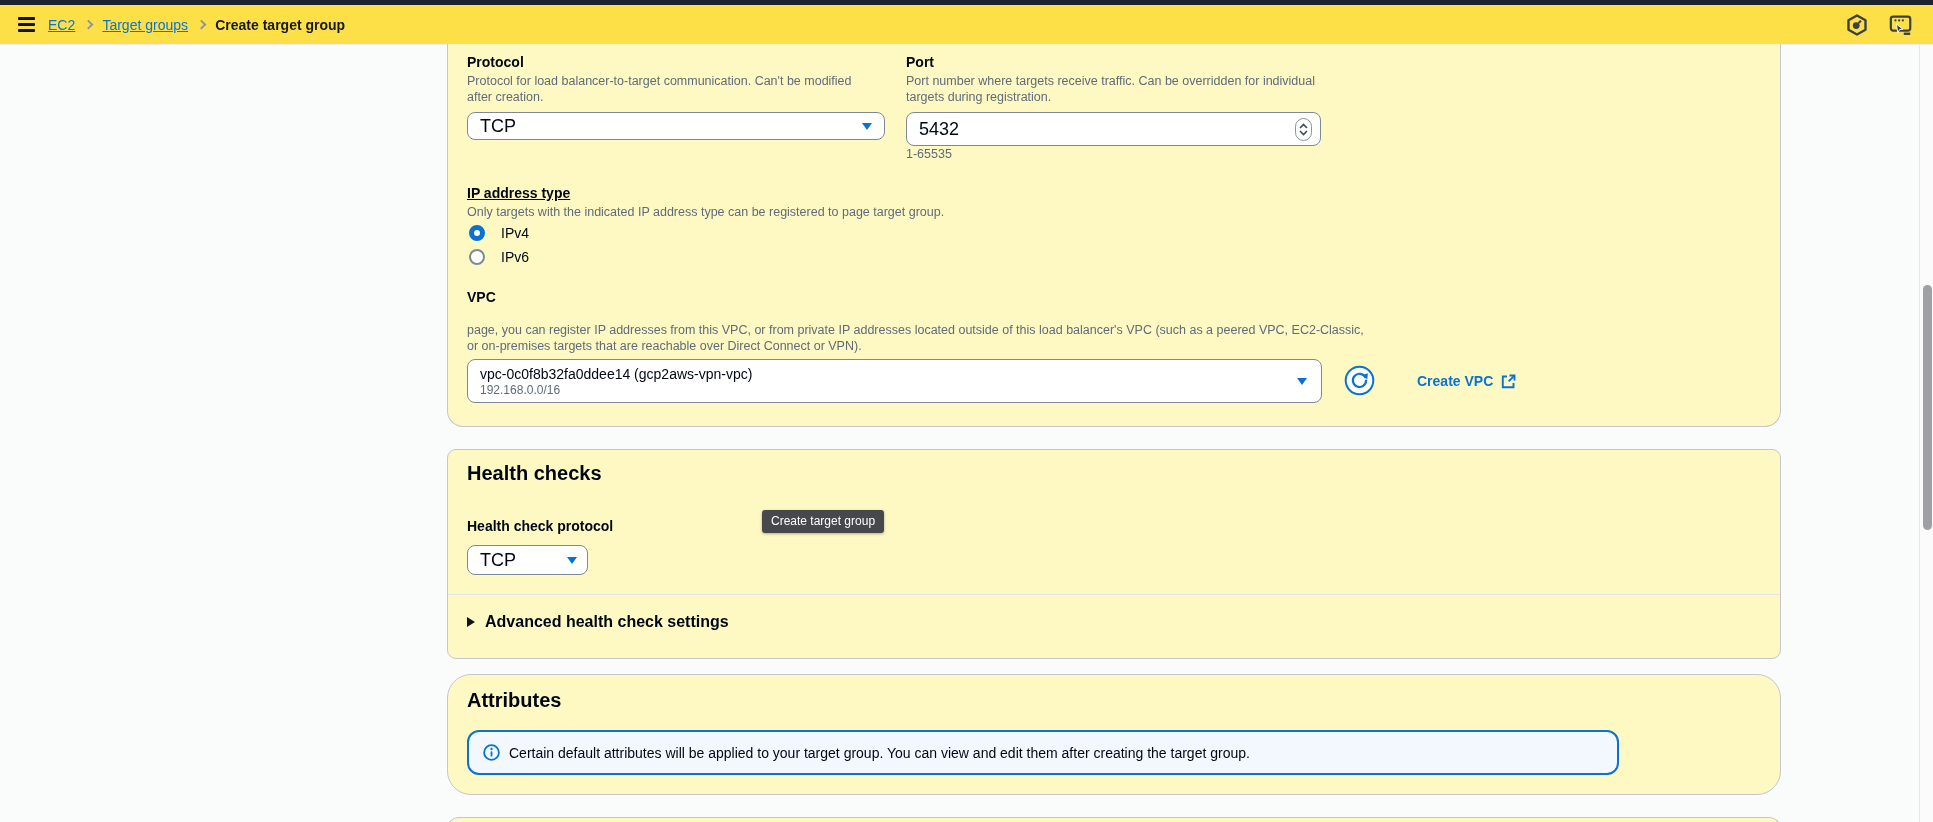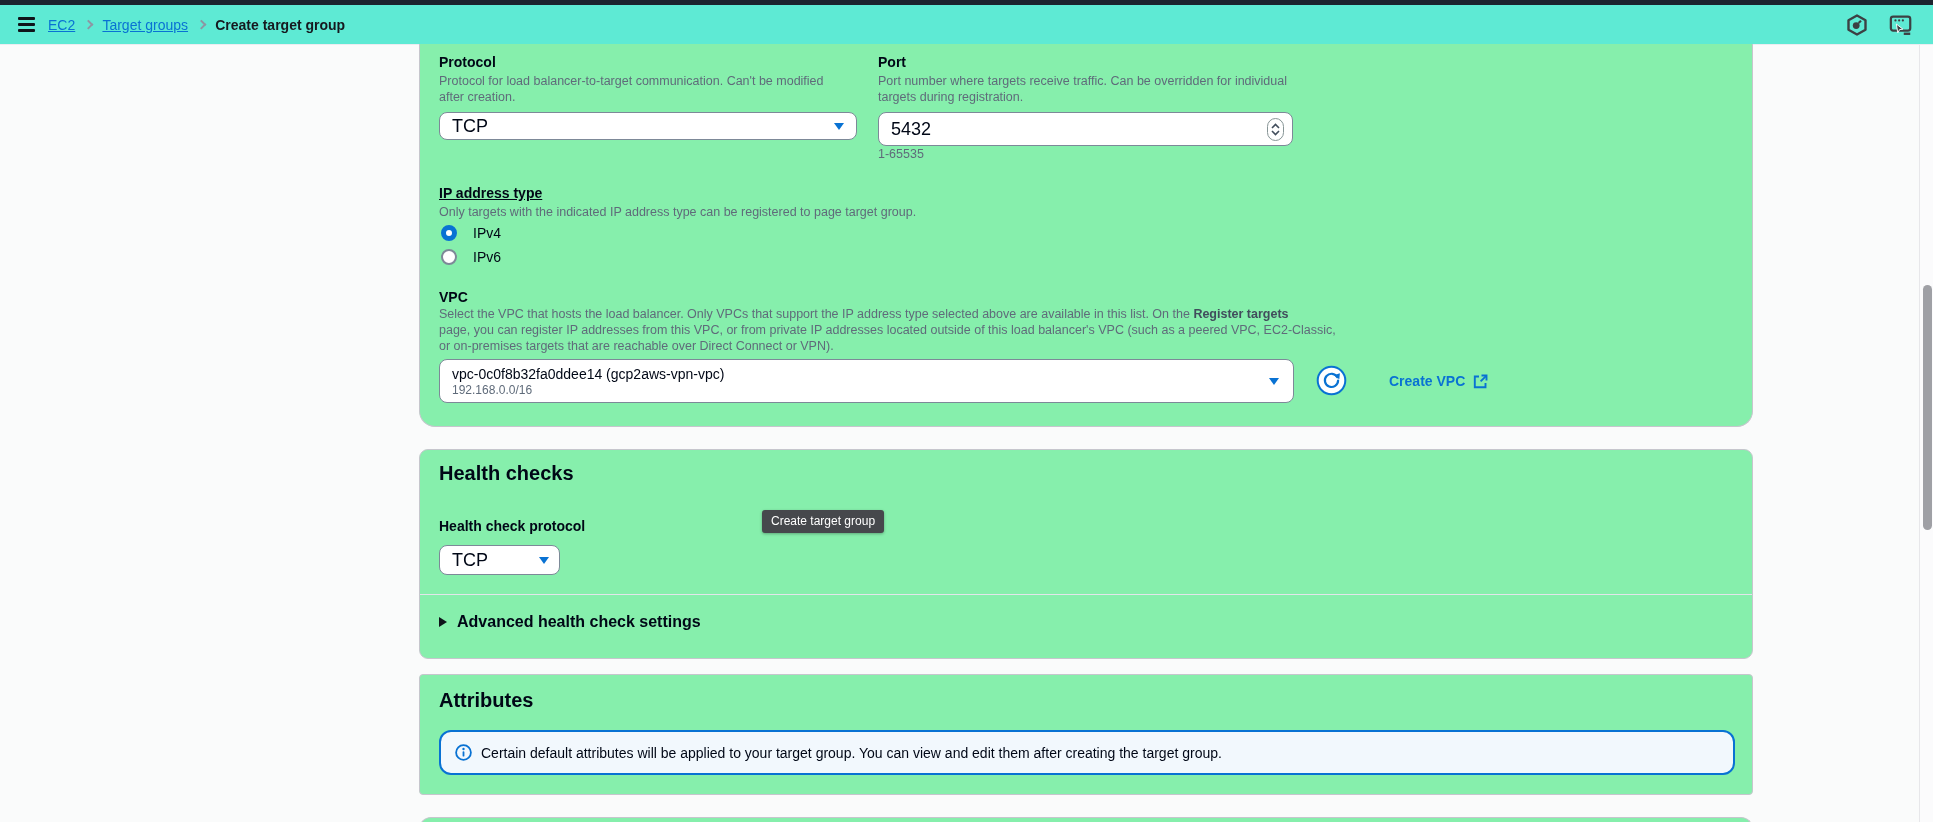--- a/index.html
+++ b/index.html
@@ -1,36 +1,36 @@
 <!DOCTYPE html>
 <html><head>
 <meta charset="utf-8">
 <style>
   * { margin:0; padding:0; box-sizing:border-box; }
   html,body { width:1933px; height:822px; overflow:hidden; }
   body { font-family:"Liberation Sans", sans-serif; background:#fafbfb; position:relative; color:#0f141a; }
 
   
   .top-strip { position:absolute; left:0; top:0; width:1933px; height:5px; background:#1c242e; }
-  .header { position:absolute; left:0; top:5px; width:1933px; height:40px; background:#5eead4;
+  .header { position:absolute; left:0; top:5px; width:1933px; height:40px; background:#fde047;
             border-bottom:1px solid #ececf1; display:flex; align-items:center; padding:0 20px 0 18px; }
   .hamburger { width:17px; height:15px; display:flex; flex-direction:column; justify-content:space-between; cursor:pointer; }
   .hamburger span { display:block; height:2.6px; background:#0f141a; border-radius:1px; }
   .breadcrumb { display:flex; align-items:center; margin-left:13px; font-size:14px; gap:9px; }
   .crumb-link { color:#0972d3; text-decoration:underline; cursor:pointer; }
   .crumb-sep { display:inline-block; border:solid #8d96a3; border-width:0 2px 2px 0; padding:2.6px; transform:rotate(-45deg); margin:0 1px; }
   .crumb-current { color:#16191f; font-weight:700; }
   .header-right { margin-left:auto; display:flex; align-items:center; gap:20px; }
   .hdr-icon { width:24px; height:24px; display:flex; align-items:center; justify-content:center; cursor:pointer; }
 
   
-  .card { position:absolute; left:419px; width:1334px; background:#86efac; border:1px solid #c6c6cd; }
+  .card { position:absolute; left:447px; width:1334px; background:#fef9c3; border:1px solid #c6c6cd; }
   .card1 { top:44px; height:383px; border-top:none; border-radius:0 0 16px 16px; }
   .card2 { top:449px; height:210px; border-radius:9px; }
-  .card3 { top:674px; height:121px; border-radius:4px;padding-left:23px; }
+  .card3 { top:674px; height:121px; border-radius:24px;padding-left:23px; }
   .card4 { top:817px; height:12px; border-radius:16px 16px 0 0; border-bottom:none; }
 
   .abs { position:absolute; }
   .field-label { font-size:14px; font-weight:700; color:#000716; }
   .help { font-size:12.5px; color:#5f6b7a; white-space:nowrap; }
   .title { font-size:20px; font-weight:700; color:#000716; }
 
   .select, .numinput { position:absolute; background:#fff; border:1px solid #7d8998; border-radius:8px;
             display:flex; align-items:center; cursor:pointer; }
   .select .val, .numinput .val { font-size:18px; color:#000716; padding-left:12px; }
@@ -45,21 +45,21 @@
   .radio-row { position:absolute; display:flex; align-items:center; gap:16px; cursor:pointer; }
   .radio-row .rlabel { font-size:14px; color:#000716; }
 
   .spinner { margin-left:auto; margin-right:8px; width:17px; height:23px; border:1px solid #879596; border-radius:9px;
              display:flex; flex-direction:column; align-items:center; justify-content:center; gap:1px; }
 
   .link { color:#0972d3; font-weight:700; font-size:14px; text-decoration:none; cursor:pointer; display:flex; align-items:center; gap:8px; }
 
   .divider { position:absolute; left:0; width:100%; height:1px; background:#e2e6ea; }
 
-  .alert-info { position:absolute; left:19px; top:55px; width:1296px; height:45px; background:#f2f8fd;
+  .alert-info { position:absolute; left:19px; top:55px; width:1152px; height:45px; background:#f2f8fd;
                 border:2px solid #0972d3; border-radius:12px; display:flex; align-items:center; padding:0 14px; gap:9px; }
   .alert-info .atext { font-size:14px; color:#000716; }
 
   .tooltip { position:absolute; left:762px; top:510px; background:#46484c; color:#ffffff; font-size:12px;
              padding:4px 9px 5px 9px; border-radius:3px; white-space:nowrap; box-shadow:0 1px 3px rgba(0,0,0,.3); }
 
   
   .scroll-track { position:absolute; right:0; top:45px; width:14px; height:777px; background:#fbfbfc; border-left:1px solid #e7e7ea; }
   .scroll-thumb { position:absolute; left:2.5px; top:240px; width:9px; height:245px; background:#9fa0a5; border-radius:5px; }
 
@@ -135,23 +135,20 @@
   <div class="radio-row" style="left:21px; top:181px;">
     <span class="radio on"></span>
     <span class="rlabel">IPv4</span>
   </div>
   <div class="radio-row" style="left:21px; top:205px;">
     <span class="radio off"></span>
     <span class="rlabel">IPv6</span>
   </div>
 
   <div class="abs field-label" style="left:19px; top:245px;">VPC</div>
-  <div class="abs help" style="left:19px; top:263px;">
-    <span>Select the VPC that hosts the load balancer. Only VPCs that support the IP address type selected above are available in this list. On the </span><span style="font-weight:700; color:#414d5c;">Register targets</span>
-  </div>
   <div class="abs help" style="left:19px; top:279px;">page, you can register IP addresses from this VPC, or from private IP addresses located outside of this load balancer's VPC (such as a peered VPC, EC2-Classic,</div>
   <div class="abs help" style="left:19px; top:295px;">or on-premises targets that are reachable over Direct Connect or VPN).</div>
 
   <div class="select" style="left:19px; top:315px; width:855px; height:44px;">
     <span style="display:flex; flex-direction:column; padding-left:12px;">
       <span class="vpc-line1">vpc-0c0f8b32fa0ddee14 (gcp2aws-vpn-vpc)</span>
       <span class="vpc-line2">192.168.0.0/16</span>
     </span>
     <span class="caret-down" style="margin-right:14px;"></span>
   </div>

